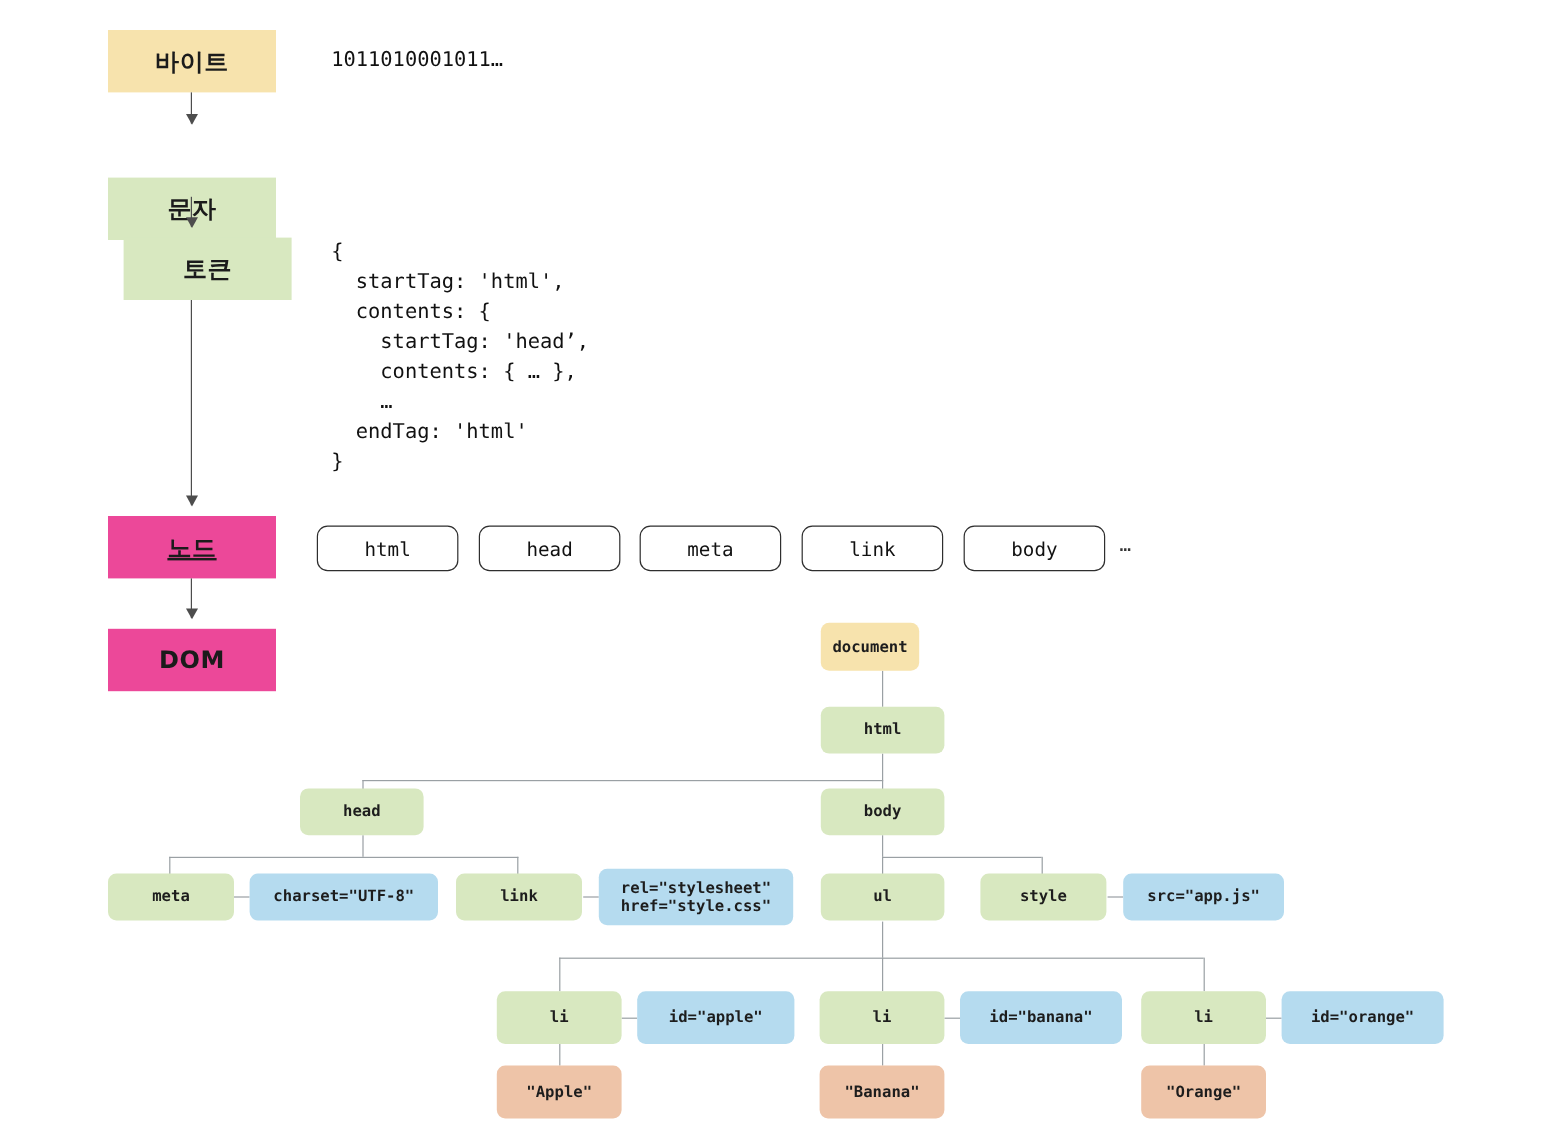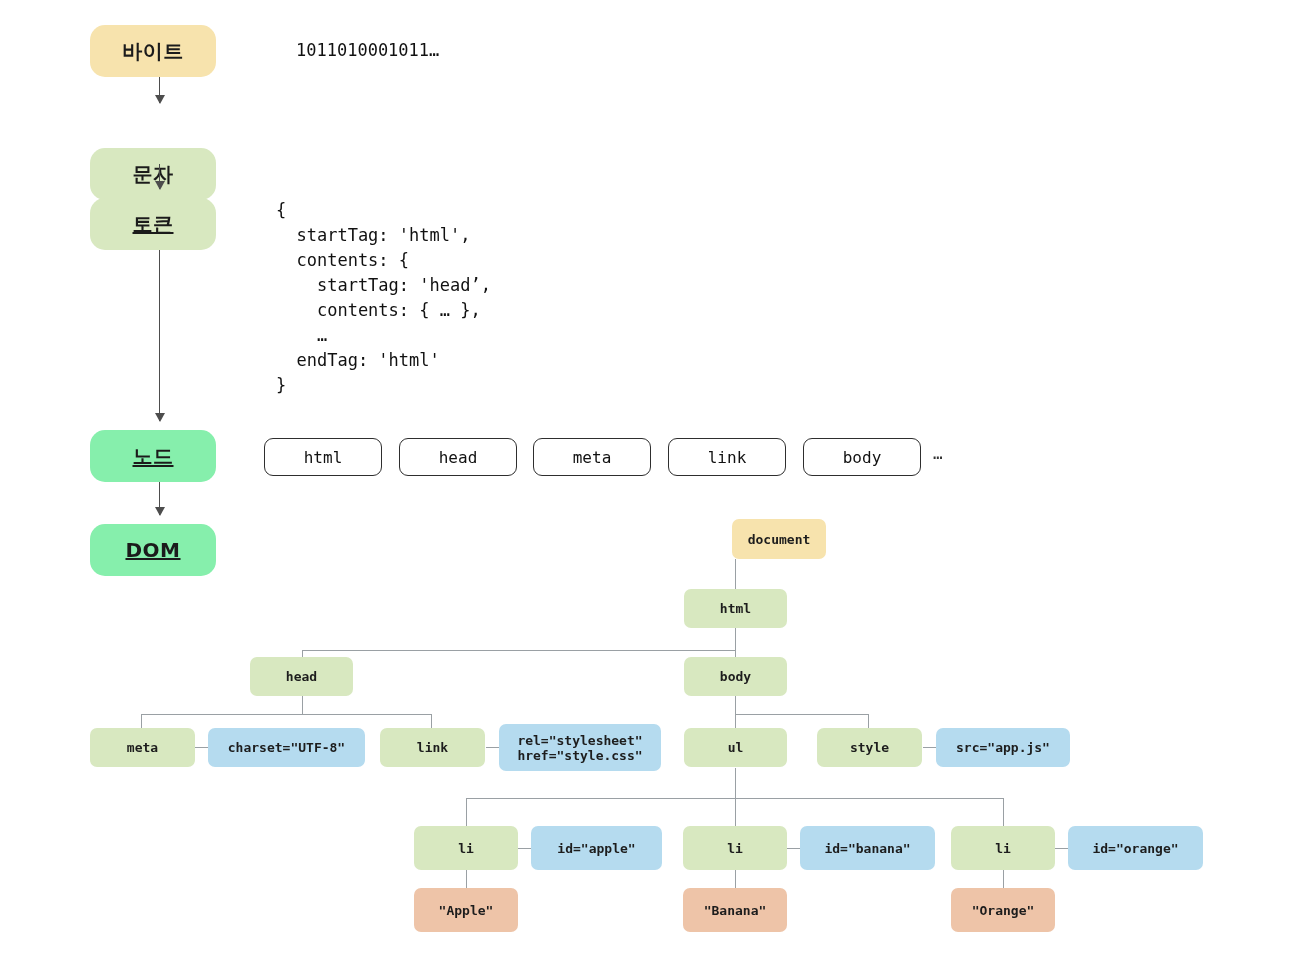--- a/index.html
+++ b/index.html
@@ -16,34 +16,34 @@
   }
   #stage {
     position: absolute;
     left: 0; top: 0;
     width: 1298px;
     height: 956px;
   }
   
   .stage-box {
     position: absolute;
-    width: 126px;
+    width: 140px;
     height: 52px;
-    border-radius: 15px;
+    border-radius: 0;
     display: flex;
     align-items: center;
     justify-content: center;
     font-weight: bold;
     font-size: 20px;
     color: #1b1b1b;
     letter-spacing: 0.5px;
   }
   .stage-yellow { background: #f7e3ad; }
   .stage-green  { background: #d8e8c0; }
-  .stage-blue   { background: #86efac; }
+  .stage-blue   { background: #ec4899; }
   .stage-box .u { text-decoration: underline; text-underline-offset: 2px; }
 
   
   .arrow {
     position: absolute;
     width: 1px;
     background: #4d4d4d;
     left: 159px;
   }
   .arrow::after {
@@ -123,36 +123,36 @@
 <body>
 
 <div id="stage">
 
   <div class="stage-box stage-yellow" style="left:90px; top:25px;">
     <span>바이트</span>
   </div>
   <div class="stage-box stage-green" style="left:90px; top:112px;margin-top:36px;">
     <span>문자</span>
   </div>
-  <div class="stage-box stage-green" style="left:90px; top:198px;text-decoration:underline;">
+  <div class="stage-box stage-green" style="left:103px; top:198px;">
     <span>토큰</span>
   </div>
   <div class="stage-box stage-blue" style="left:90px; top:430px;">
     <span class="u">노드</span>
   </div>
-  <div class="stage-box stage-blue" style="left:90px; top:524px;text-decoration:underline;">
+  <div class="stage-box stage-blue" style="left:90px; top:524px;">
     <span>DOM</span>
   </div>
 
   <div class="arrow" style="top:77px;  height:26px;"></div>
   <div class="arrow" style="top:164px; height:25px;"></div>
   <div class="arrow" style="top:250px; height:171px;"></div>
   <div class="arrow" style="top:482px; height:33px;"></div>
 
-  <div class="code" style="left:276px; top:38px;margin-left:20px;">1011010001011…</div>
+  <div class="code" style="left:276px; top:38px;">1011010001011…</div>
   <div class="code" style="left:276px; top:198px;">{
   startTag: 'html',
   contents: {
     startTag: 'head’,
     contents: { … },
     …
   endTag: 'html'
 }</div>
 
   <div class="node-chip" style="left:264px; width:116px;">html</div>
@@ -190,21 +190,21 @@
   <div class="edge edge-v" style="left:1003px; top:798px; height:28px;"></div>
 
   <div class="edge edge-h" style="left:518px; top:848px; width:13px;"></div>
   <div class="edge edge-h" style="left:787px; top:848px; width:13px;"></div>
   <div class="edge edge-h" style="left:1055px; top:848px; width:13px;"></div>
 
   <div class="edge edge-v" style="left:466px; top:870px; height:18px;"></div>
   <div class="edge edge-v" style="left:735px; top:870px; height:18px;"></div>
   <div class="edge edge-v" style="left:1003px; top:870px; height:18px;"></div>
 
-  <div class="tnode t-doc" style="left:684px; top:519px; width:94px; height:40px;margin-left:48px;">document</div>
+  <div class="tnode t-doc" style="left:684px; top:519px; width:82px; height:40px;">document</div>
 
   <div class="tnode t-el" style="left:684px; top:589px; width:103px; height:39px;">html</div>
 
   <div class="tnode t-el" style="left:250px; top:657px; width:103px; height:39px;">head</div>
   <div class="tnode t-el" style="left:684px; top:657px; width:103px; height:39px;">body</div>
 
   <div class="tnode t-el" style="left:90px; top:728px; width:105px; height:39px;">meta</div>
   <div class="tnode t-attr" style="left:208px; top:728px; width:157px; height:39px;">charset="UTF-8"</div>
 
   <div class="tnode t-el" style="left:380px; top:728px; width:105px; height:39px;">link</div>

